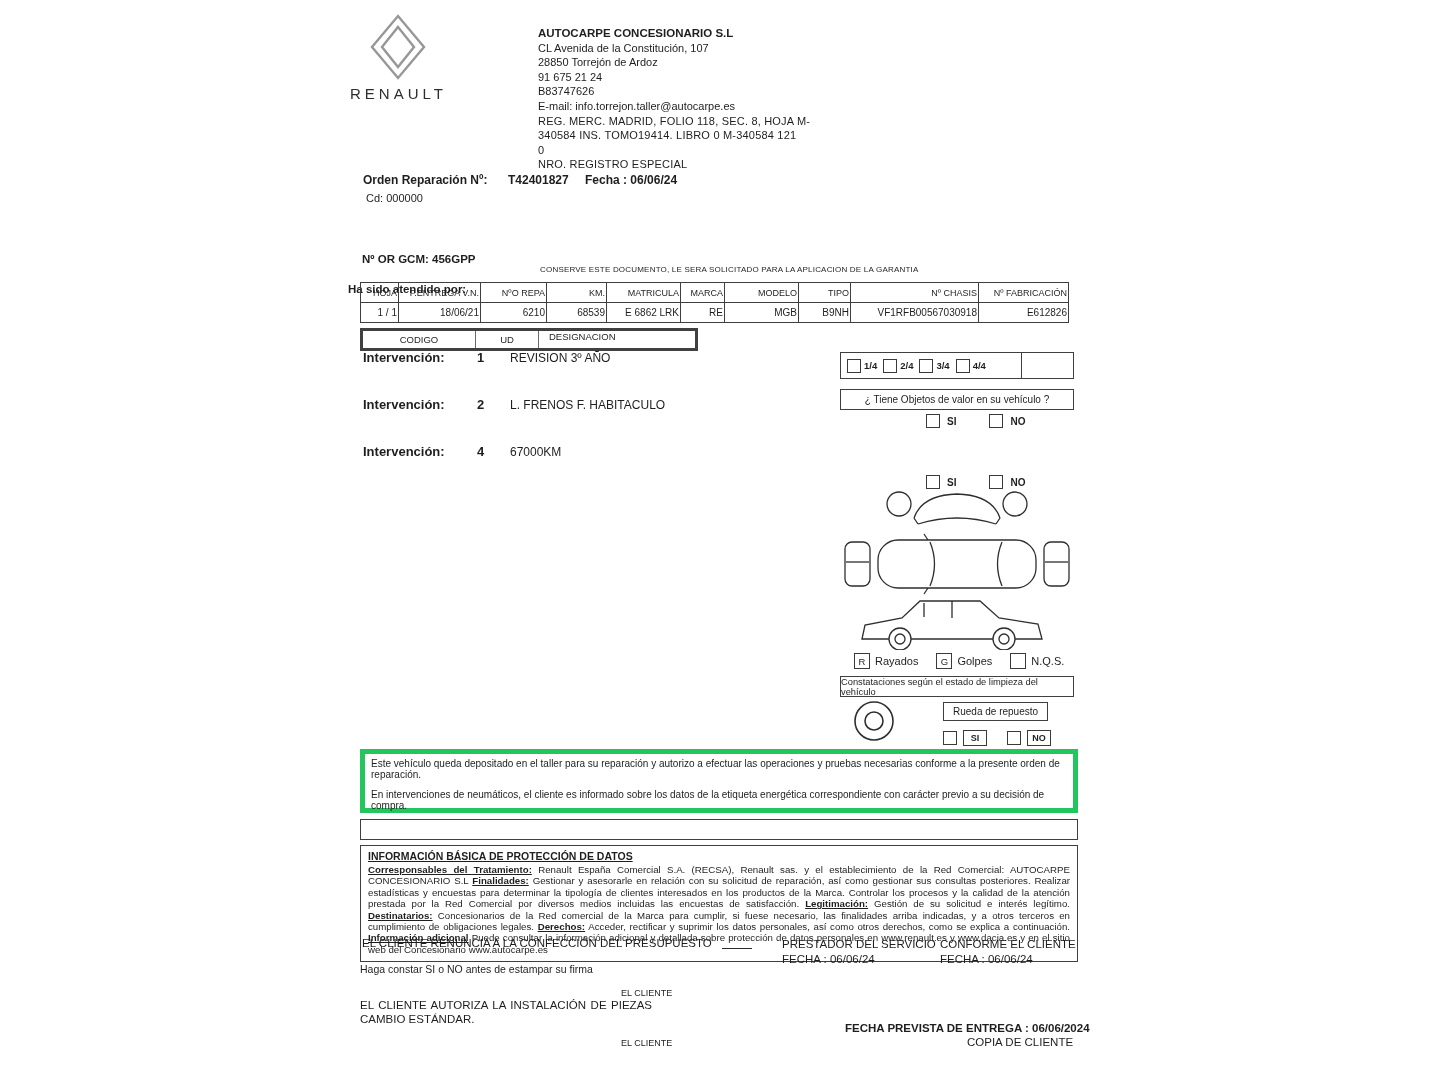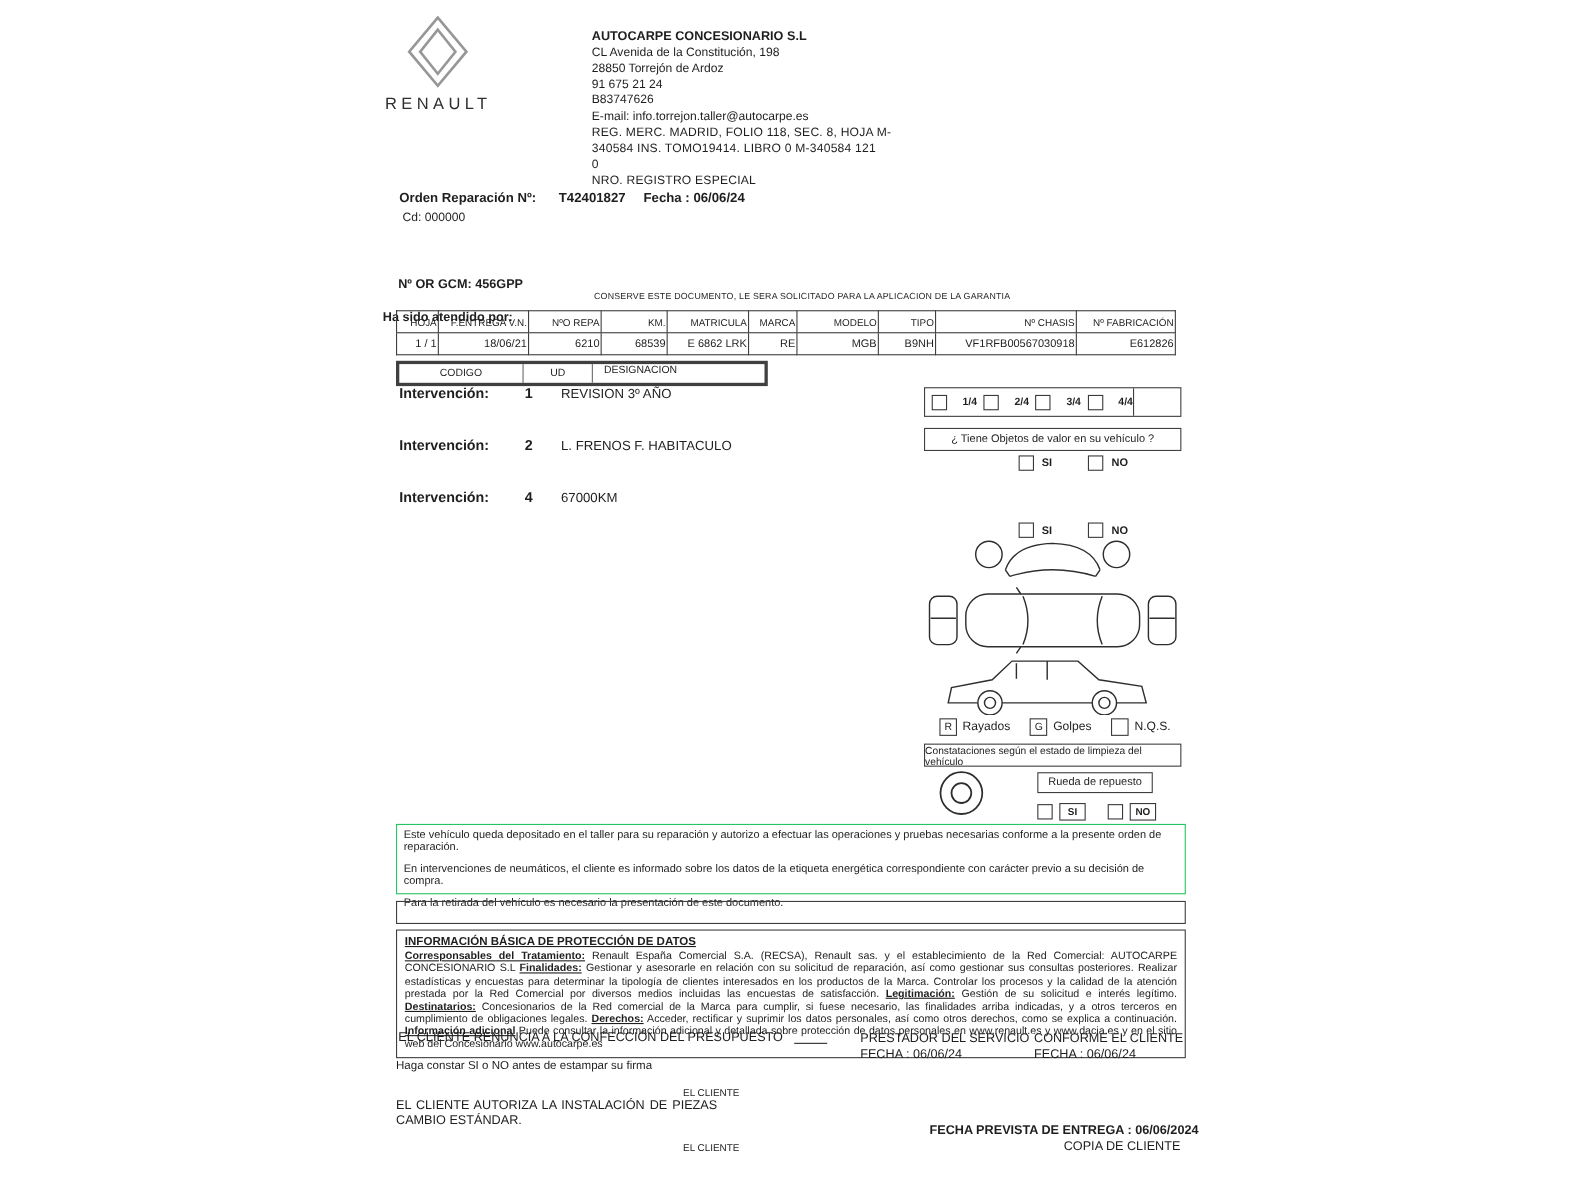--- a/index.html
+++ b/index.html
@@ -39,21 +39,21 @@
   
   .intervencion{left:363px;display:flex;align-items:baseline;}
   .int-label{font-weight:bold;font-size:13px;width:114px;}
   .int-num{font-weight:bold;font-size:13px;width:33px;}
   .int-desc{font-size:12px;}
 
   
   .right-panel{left:840px;top:350px;width:234px;height:402px;}
   .fuel-row{position:absolute;top:2px;left:0;width:232px;height:25px;border:1px solid #3f3f3f;
             display:flex;align-items:center;}
-  .fuel-group{display:flex;align-items:center;gap:14px;margin-left:6px;font-size:9.5px;font-weight:bold;}
+  .fuel-group{display:flex;align-items:center;gap:3px;margin-left:6px;font-size:9.5px;font-weight:bold;}
   .fuel-empty{margin-left:auto;width:52px;height:100%;border-left:1px solid #3f3f3f;box-sizing:border-box;}
   .cb{width:12px;height:12px;border:1px solid #3a3a3a;display:inline-block;background:#fff;flex:none;}
   .objetos-box{position:absolute;top:39px;left:0;width:232px;height:19px;border:1px solid #3f3f3f;
                display:flex;align-items:center;justify-content:center;font-size:10px;}
   .sino{position:absolute;display:flex;align-items:center;gap:7px;font-size:10px;font-weight:bold;}
   .sustitucion-box{position:absolute;top:88px;left:0;width:220px;border:1px solid #3f3f3f;
                    padding:3px 5px;font-size:9.3px;line-height:11px;text-align:justify;}
   .car-diagram{position:absolute;top:140px;left:2px;}
   .damage-row{position:absolute;top:303px;left:14px;display:flex;align-items:center;gap:5px;font-size:11px;}
   .letterbox{width:14px;height:14px;border:1px solid #3a3a3a;display:inline-flex;align-items:center;
@@ -61,21 +61,21 @@
   .dmg-gap{width:8px;}
   .constataciones-box{position:absolute;top:326px;left:0;width:232px;height:19px;border:1px solid #3f3f3f;
                       display:flex;align-items:center;justify-content:center;font-size:9.3px;}
   .spare-circle{position:absolute;top:349px;left:12px;}
   .rueda-box{position:absolute;top:352px;left:103px;border:1px solid #3f3f3f;font-size:10px;padding:3px 9px;}
   .sino-boxed{position:absolute;top:380px;left:103px;display:flex;align-items:center;gap:6px;}
   .sino-boxed .tag{width:22px;height:14px;border:1px solid #3a3a3a;display:inline-flex;align-items:center;
                    justify-content:center;font-size:9px;font-weight:bold;}
 
   
-  .deposit-box{left:360px;top:749px;width:718px;height:64px;border:1px solid #22c55e;
+  .deposit-box{left:360px;top:749px;width:718px;height:64px;border:5px solid #22c55e;
                padding:4px 6px;box-sizing:border-box;font-size:10px;}
   .deposit-box p{margin:0 0 9px 0;}
   .empty-box{left:360px;top:819px;width:718px;height:21px;border:1px solid #3f3f3f;box-sizing:border-box;}
 
   
   .privacy-box{left:360px;top:845px;width:718px;border:1px solid #3f3f3f;box-sizing:border-box;
                padding:4px 7px 6px 7px;}
   .privacy-title{font-size:10.5px;font-weight:bold;text-decoration:underline;margin-bottom:2px;}
   .privacy-text{margin:0;font-size:9.7px;line-height:11.4px;text-align:justify;}
   .seg-label{font-weight:bold;text-decoration:underline;}
@@ -101,21 +101,21 @@
       <g fill="none" stroke="#979797" stroke-width="2.4">
         <polygon points="29,2 55,33 29,64 3,33"></polygon>
         <polygon points="29,13 45,33 29,53 13,33"></polygon>
       </g>
     </svg>
     <div class="brand-name">RENAULT</div>
   </div>
 
   <div class="abs dealer">
     <div class="name">AUTOCARPE CONCESIONARIO S.L</div>
-    <div>CL   Avenida de la Constitución, 198</div>
+    <div>CL   Avenida de la Constitución, 107</div>
     <div>28850 Torrejón de Ardoz</div>
     <div>91 675 21 24</div>
     <div>B83747626</div>
     <div>E-mail: info.torrejon.taller@autocarpe.es</div>
     <div class="registry">REG.  MERC.  MADRID,  FOLIO  118,  SEC.  8,  HOJA  M-</div>
     <div class="registry">340584 INS. TOMO19414. LIBRO 0 M-340584        121</div>
     <div class="registry">0</div>
     <div class="registry">NRO. REGISTRO ESPECIAL</div>
   </div>
 
@@ -286,21 +286,20 @@
       <span class="cb"></span>
       <span class="tag">SI</span>
       <span class="cb" style="margin-left:14px;"></span>
       <span class="tag">NO</span>
     </div>
   </div>
 
   <div class="abs deposit-box">
     <p>Este vehículo queda depositado en el taller para su reparación y autorizo a efectuar las operaciones y pruebas necesarias conforme a la presente orden de reparación.</p>
     <p>En intervenciones de neumáticos, el cliente es informado sobre los datos de la etiqueta energética correspondiente con carácter previo a su decisión de compra.</p>
-    <p>Para la retirada del vehículo es necesario la presentación de este documento.</p>
   </div>
   <div class="abs empty-box"></div>
 
   <div class="abs privacy-box">
     <div class="privacy-title">INFORMACIÓN BÁSICA DE PROTECCIÓN DE DATOS</div>
     <p class="privacy-text">
       <span class="seg-label">Corresponsables del Tratamiento:</span>
       <span>Renault España Comercial S.A. (RECSA), Renault sas. y el establecimiento de la Red Comercial: AUTOCARPE CONCESIONARIO S.L</span>
       <span class="seg-label">Finalidades:</span>
       <span>Gestionar y asesorarle en relación con su solicitud de reparación, así como gestionar sus consultas posteriores. Realizar estadísticas y encuestas para determinar la tipología de clientes interesados en los productos de la Marca. Controlar los procesos y la calidad de la atención prestada por la Red Comercial por diversos medios incluidas las encuestas de satisfacción.</span>

